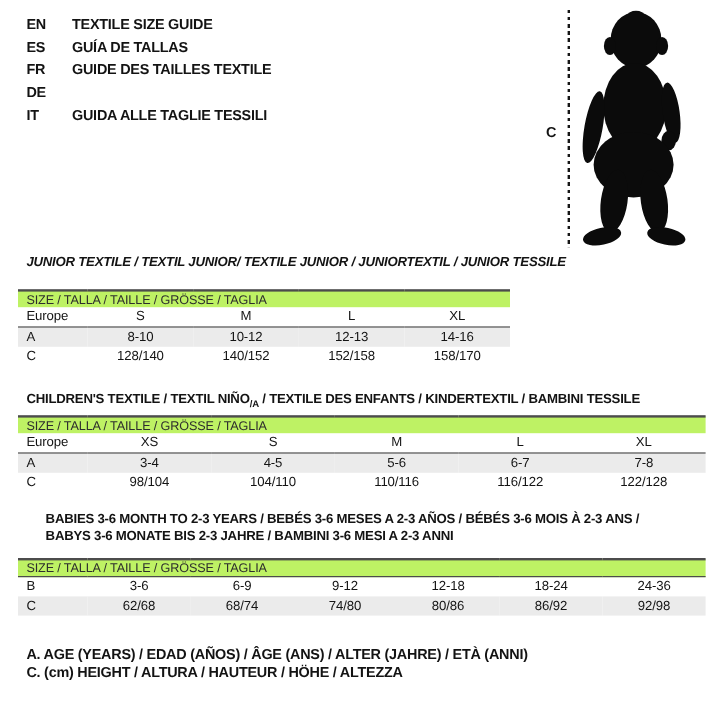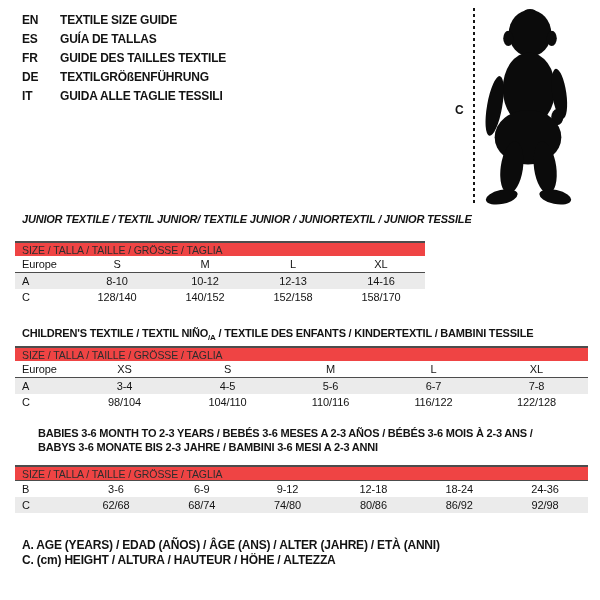--- a/index.html
+++ b/index.html
@@ -26,21 +26,21 @@
   
   .sec-title{font-size:11px;font-weight:bold;letter-spacing:-0.2px;white-space:nowrap;}
   .sec-title sub{font-size:8px;}
   .sec-title .tline{display:block;line-height:14px;}
 
   
   table.st{border-collapse:collapse;table-layout:fixed;font-size:11px;}
   table.st td{height:16px;padding:0;text-align:center;color:#141414;letter-spacing:-0.1px;}
   table.st td.lbl{text-align:left;padding-left:7px;}
   table.st tr.band td{
-    background:#ef4444;border-top:2px solid #4c4c4c;height:13px;
+    background:#bef264;border-top:2px solid #4c4c4c;height:13px;
     text-align:left;padding-left:7px;color:#2d2d2d;font-size:10.5px;
   }
   table.st tr.sepafter td{border-bottom:1.5px solid #4c4c4c;}
   table.st tr.stripe td{background:#ebebeb;}
 
   
   .footnotes{left:22px;top:538px;}
   .footnote{font-size:12px;font-weight:bold;letter-spacing:-0.2px;line-height:15.3px;white-space:nowrap;}
 </style>
 </head>
@@ -54,21 +54,20 @@
   <div class="lang-row">
     <span class="lang-code">ES</span>
     <span class="lang-title">GUÍA DE TALLAS</span>
   </div>
   <div class="lang-row">
     <span class="lang-code">FR</span>
     <span class="lang-title">GUIDE DES TAILLES TEXTILE</span>
   </div>
   <div class="lang-row">
     <span class="lang-code">DE</span>
-    <span class="lang-title">TEXTILGRÖßENFÜHRUNG</span>
   </div>
   <div class="lang-row">
     <span class="lang-code">IT</span>
     <span class="lang-title">GUIDA ALLE TAGLIE TESSILI</span>
   </div>
 </div>
 
 <div class="abs dim-line"></div>
 <div class="abs dim-label">C</div>
 <svg class="abs baby-svg" width="92" height="198" viewBox="0 0 88 196" aria-hidden="true">

